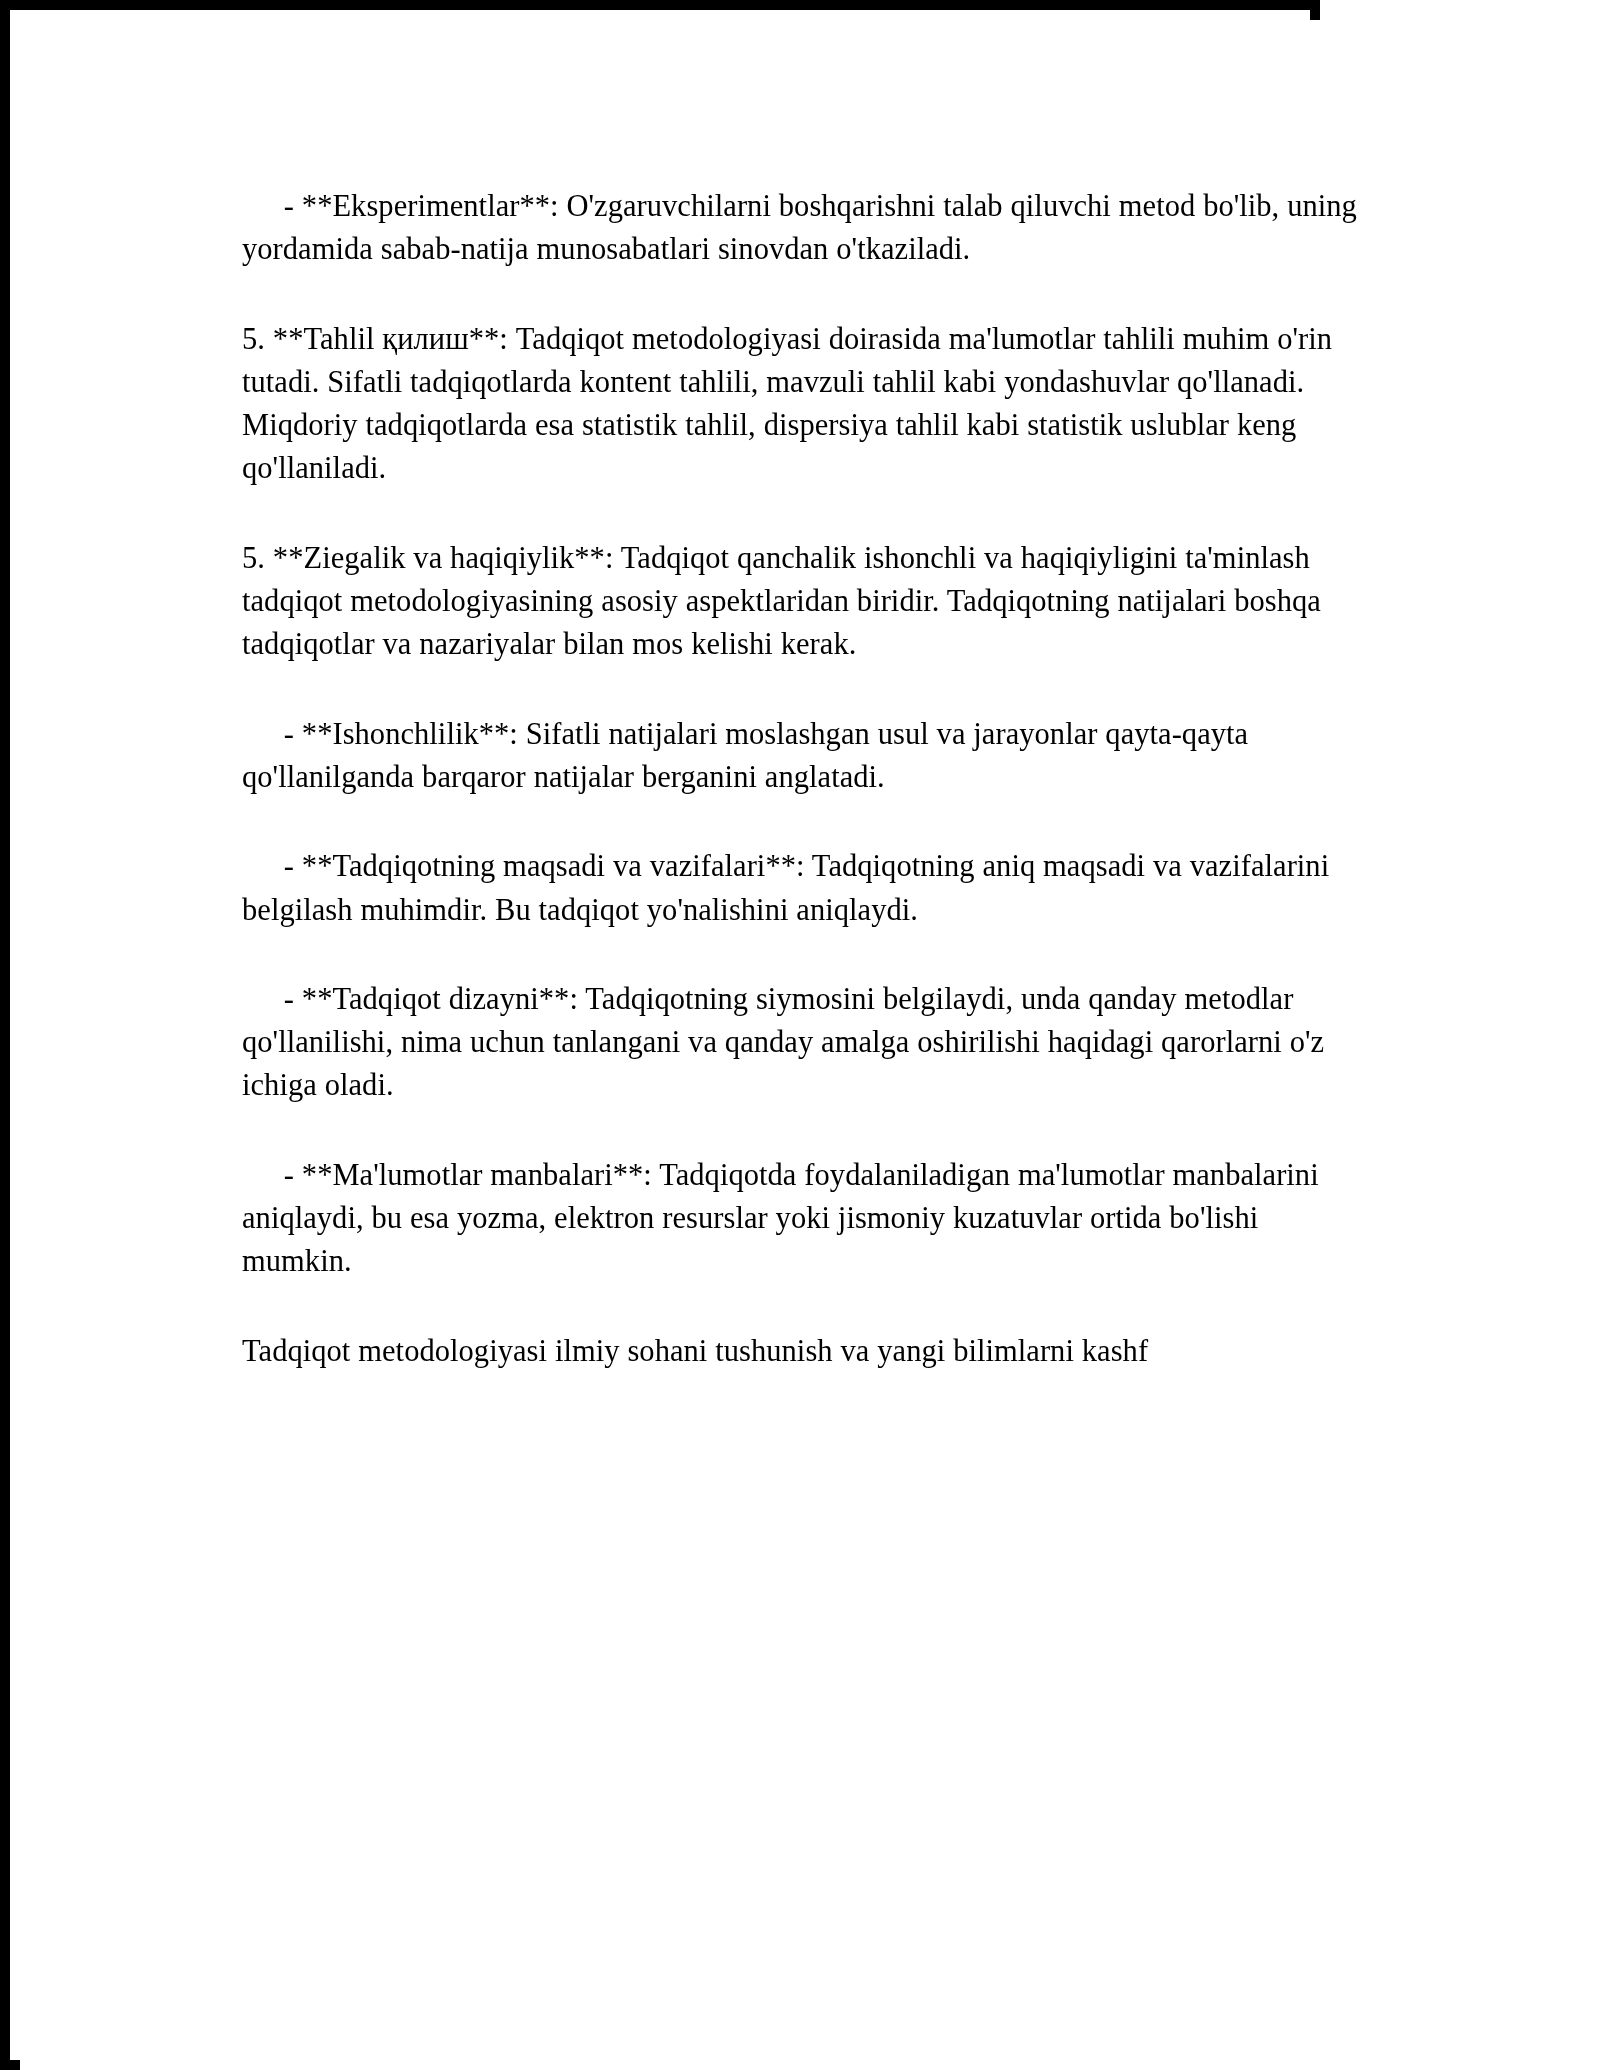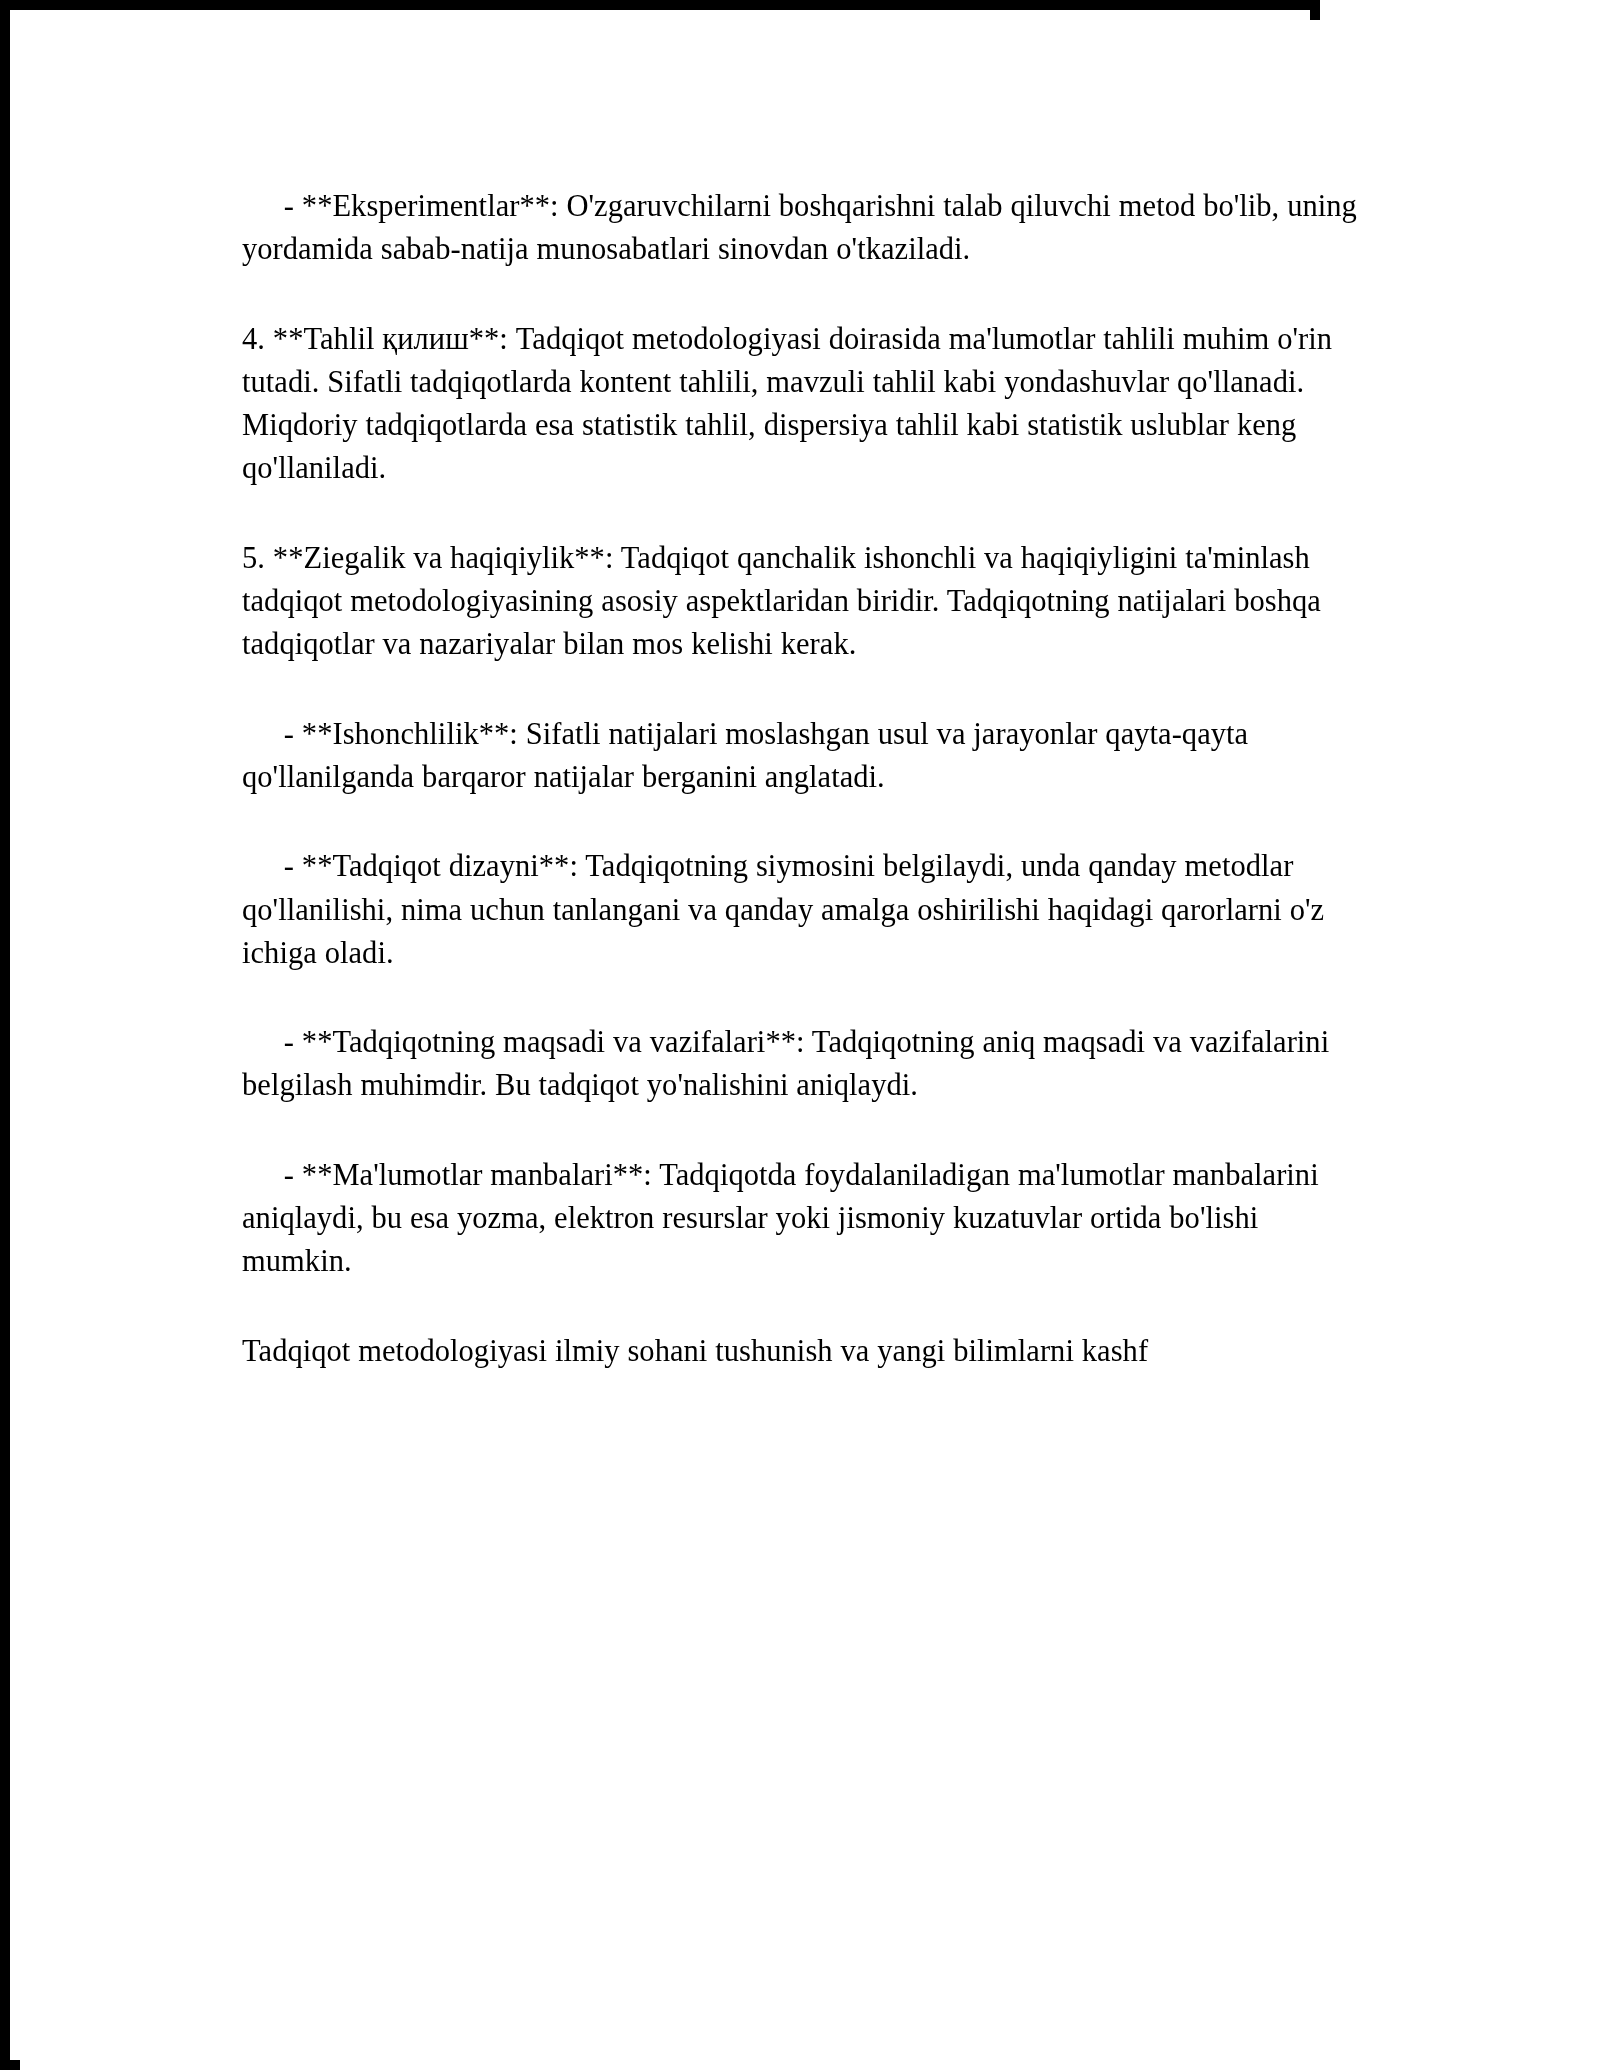--- a/index.html
+++ b/index.html
@@ -57,31 +57,31 @@
 </style>
 </head>
 <body>
 
 <div class="page-frame">
   <div class="page-inner">
     <div class="text-column">
 
       <p class="para indented">  - **Eksperimentlar**: O'zgaruvchilarni boshqarishni talab qiluvchi metod bo'lib, uning yordamida sabab-natija munosabatlari sinovdan o'tkaziladi.</p>
 
-      <p class="para">4. **Tahlil қилиш**: Tadqiqot metodologiyasi doirasida ma'lumotlar tahlili muhim o'rin tutadi. Sifatli tadqiqotlarda kontent tahlili, mavzuli tahlil kabi yondashuvlar qo'llanadi. Miqdoriy tadqiqotlarda esa statistik tahlil, dispersiya tahlil kabi statistik uslublar keng qo'llaniladi.</p>
+      <p class="para">5. **Tahlil қилиш**: Tadqiqot metodologiyasi doirasida ma'lumotlar tahlili muhim o'rin tutadi. Sifatli tadqiqotlarda kontent tahlili, mavzuli tahlil kabi yondashuvlar qo'llanadi. Miqdoriy tadqiqotlarda esa statistik tahlil, dispersiya tahlil kabi statistik uslublar keng qo'llaniladi.</p>
 
       <p class="para">5. **Ziegalik va haqiqiylik**: Tadqiqot qanchalik ishonchli va haqiqiyligini ta'minlash tadqiqot metodologiyasining asosiy aspektlaridan biridir. Tadqiqotning natijalari boshqa tadqiqotlar va nazariyalar bilan mos kelishi kerak.</p>
 
       <p class="para indented">  - **Ishonchlilik**: Sifatli natijalari moslashgan usul va jarayonlar qayta-qayta qo'llanilganda barqaror natijalar berganini anglatadi.</p>
 
 
 
+      <p class="para indented">  - **Tadqiqotning maqsadi va vazifalari**: Tadqiqotning aniq maqsadi va vazifalarini belgilash muhimdir. Bu tadqiqot yo'nalishini aniqlaydi.</p>
+
       <p class="para indented">  - **Tadqiqot dizayni**: Tadqiqotning siymosini belgilaydi, unda qanday metodlar qo'llanilishi, nima uchun tanlangani va qanday amalga oshirilishi haqidagi qarorlarni o'z ichiga oladi.</p>
-
-      <p class="para indented">  - **Tadqiqotning maqsadi va vazifalari**: Tadqiqotning aniq maqsadi va vazifalarini belgilash muhimdir. Bu tadqiqot yo'nalishini aniqlaydi.</p>
 
       <p class="para indented">  - **Ma'lumotlar manbalari**: Tadqiqotda foydalaniladigan ma'lumotlar manbalarini aniqlaydi, bu esa yozma, elektron resurslar yoki jismoniy kuzatuvlar ortida bo'lishi mumkin.</p>
 
       <p class="para last">Tadqiqot metodologiyasi ilmiy sohani tushunish va yangi bilimlarni kashf</p>
 
     </div>
   </div>
 </div>
 
 </body></html>

